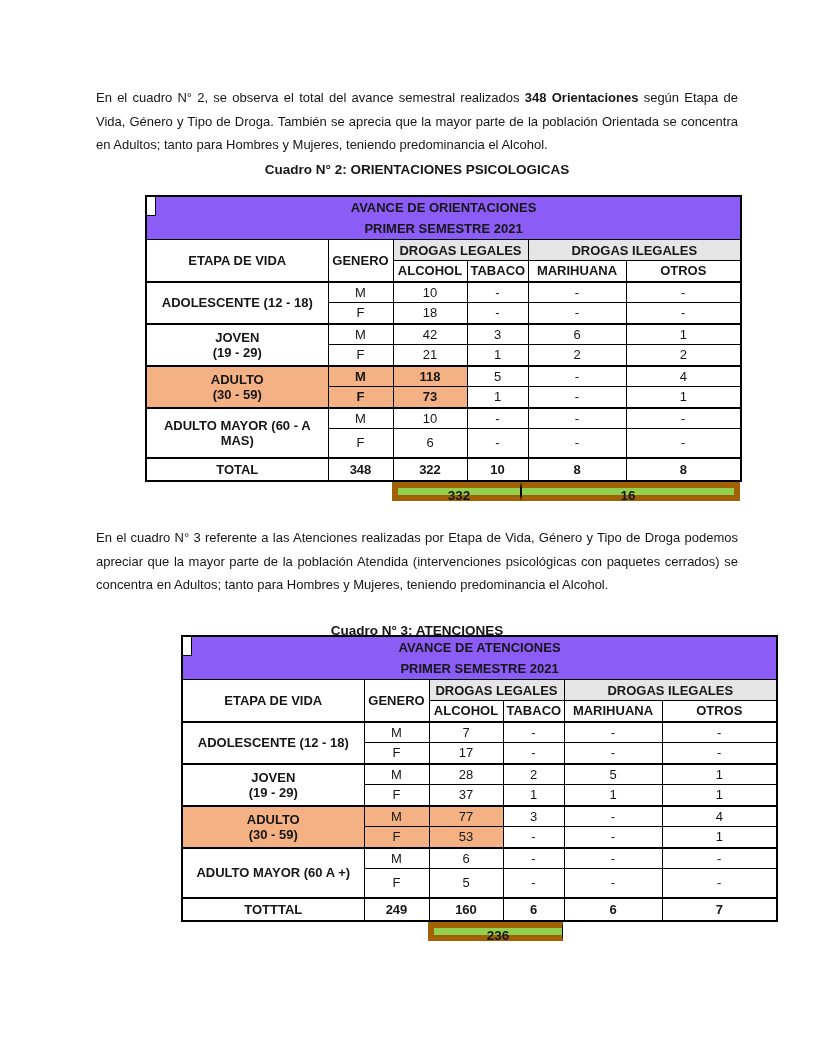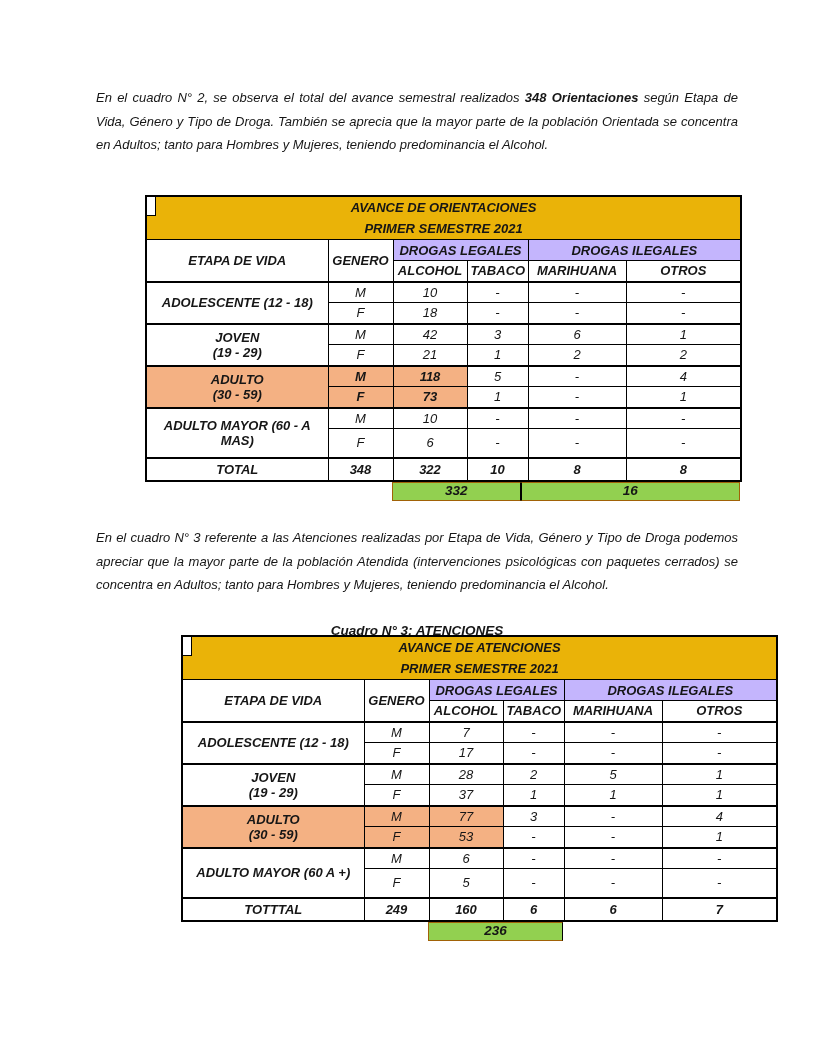--- a/index.html
+++ b/index.html
@@ -5,21 +5,20 @@
   * { margin:0; padding:0; box-sizing:border-box; }
   html,body { background:#888; }
   .page {
     position:relative;
     width:816px; height:1056px;
     margin:0 auto;
     background:#ffffff;
     font-family:"Liberation Sans","DejaVu Sans",sans-serif;
     color:#161616;
     overflow:hidden;
-    font-style:italic;
   }
   .para {
     position:absolute; left:96px; width:642px;
     font-size:13px; line-height:23.5px;
     text-align:justify;
   }
   .para b { font-weight:bold; }
   .caption {
     position:absolute; left:96px; width:642px;
     text-align:center; font-weight:bold; font-size:13.5px;
@@ -30,60 +29,61 @@
     width:595px; background:#fff;
     border:2px solid #000;
   }
   table.cuadro td {
     border:1px solid #000;
     text-align:center; vertical-align:middle;
     font-size:13px; height:21px; padding:0 3px;
     overflow:hidden;
   }
   td.title-cell {
-    background:#eab308;
+    background:#8b5cf6;
     font-weight:bold; font-size:16px; line-height:21px;
     height:48px; padding:3px 0;
     position:relative;
   }
   .notch {
     position:absolute; left:0; top:0;
     width:9px; height:19px;
     background:#fff;
     border-right:1px solid #000;
     border-bottom:1px solid #000;
   }
   td.hdr { font-weight:bold; height:22px; }
-  td.gray { background:#c4b5fd; }
+  td.gray { background:#e5e5e5; }
   td.salmon { background:#F4B183; }
   td.bold, tr.total-row td { font-weight:bold; }
   td.etapa { font-weight:bold; }
   .split { display:flex; justify-content:space-between; padding:0 4px;flex-direction:column; }
   tr.grp td { border-top:2px solid #000; }
   tr.total-row td { border-top:2px solid #000; height:23px; }
   tr.tall td { height:29px; }
   .green-bar { display:flex; margin-left:247px; width:348px; }
   .green-bar .gcell {
     background:#92D050;
-    border:1px solid #a16207;
+    border:6px solid #a16207;
     font-weight:bold; font-size:13.5px; text-align:center;
     height:19px; line-height:14px; padding-top:1px;
   }
   .gcell.legales { width:135px; border-right:1px solid #000; }
   .gcell.ilegales { width:230px; border-left:1px solid #000; }
   #p1 { top:86px; }  #caption1 { top:162px; }  #t1 { top:195px; }
   #p2 { top:526px; } #caption2 { top:623px; }  #t2 { top:635px;padding-left:36px; }
 </style>
 </head>
 <body>
 
 <div class="page">
 
   <p class="para" id="p1"><span>En el cuadro N° 2, se observa el total del avance semestral realizados </span><b>348 Orientaciones</b><span> según Etapa de Vida, Género y Tipo de Droga. También se aprecia que la mayor parte de la población Orientada se concentra en Adultos; tanto para Hombres y Mujeres, teniendo predominancia el Alcohol.</span></p>
 
+  <div class="caption" id="caption1">Cuadro N° 2: ORIENTACIONES PSICOLOGICAS</div>
 
   <div class="table-wrap" id="t1">
     <table class="cuadro">
       <colgroup>
         <col style="width:182px">
           <col style="width:65px">
           <col style="width:74px">
         <col style="width:61px">
           <col style="width:98px">
           <col style="width:115px">

